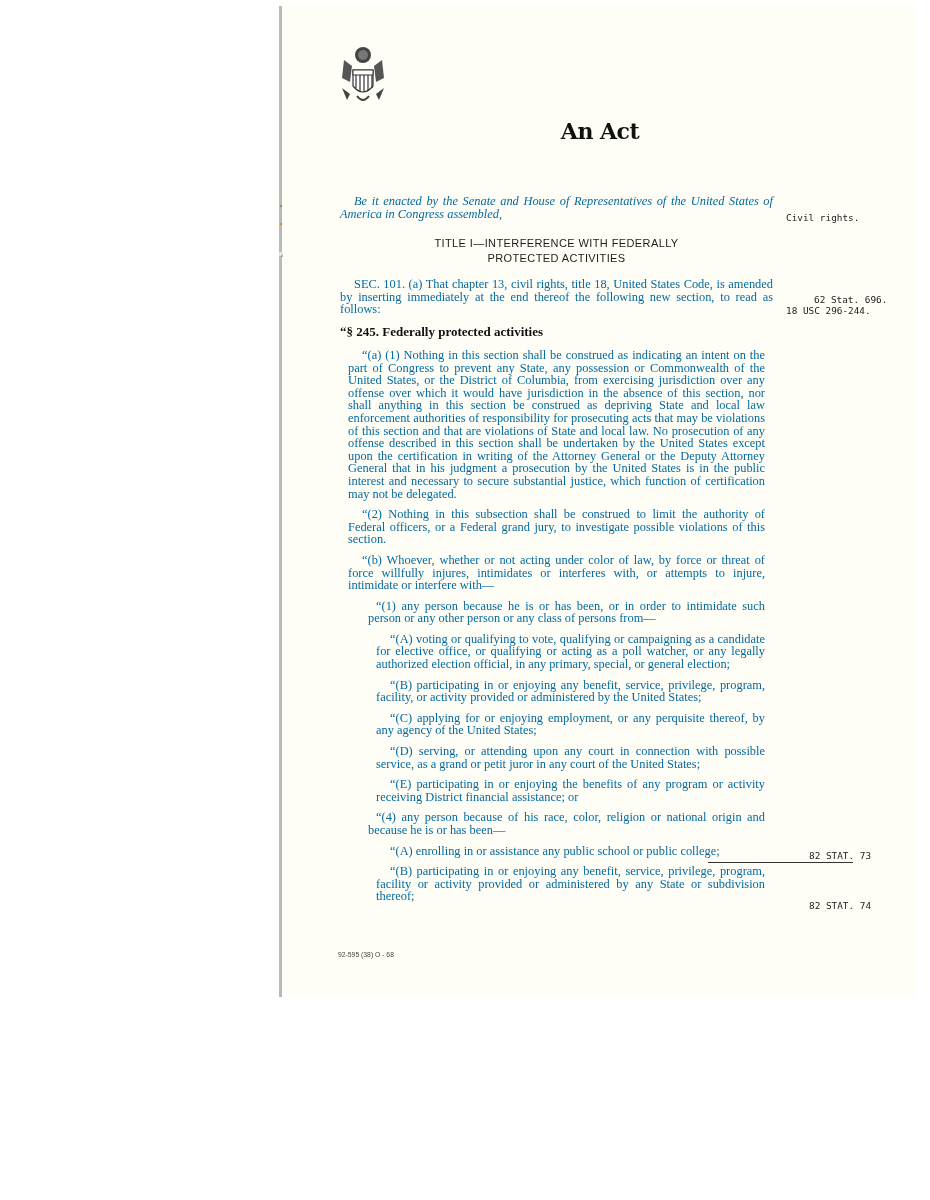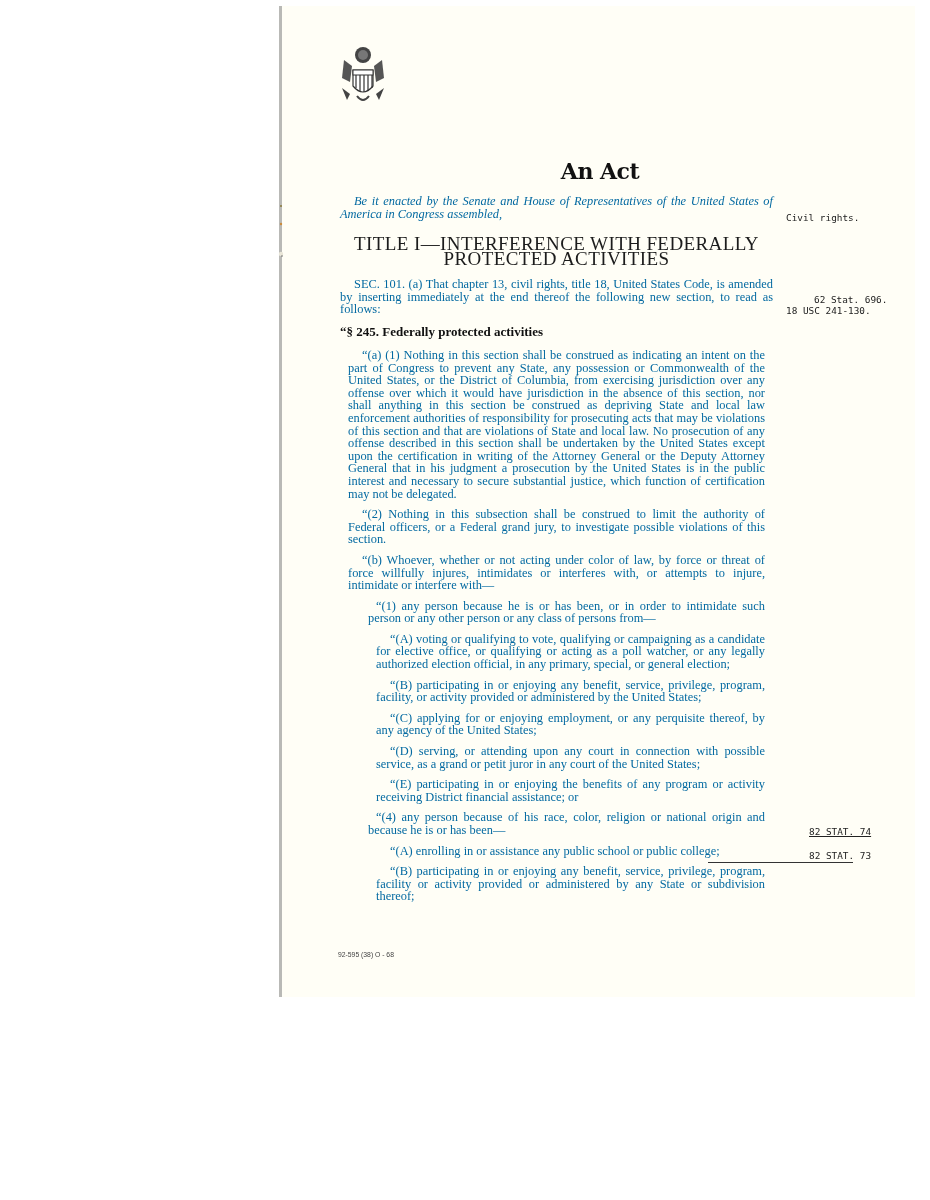--- a/index.html
+++ b/index.html
@@ -45,21 +45,20 @@
       width: 636px;
       top: 112px;
       text-align: center;
       padding-left: 74px;
       box-sizing: border-box;
       font-family: "DejaVu Serif", "Liberation Serif", serif;
       font-weight: bold;
       font-size: 22px;
       letter-spacing: -0.5px;
       color: #111;
-      margin-top: 40px;
     }
     .act-title span { display: inline-block; width: 420px; text-align: center; margin-left: -74px; }
     .purpose {
       position: absolute;
       left: 54px;
       width: 440px;
       top: 148px;
       text-align: center;
       font-family: "Liberation Serif", "DejaVu Serif", serif;
       font-size: 9.6px;
@@ -80,22 +79,22 @@
       top: 189px;
       font-style: italic;
       text-indent: 14px;
     }
     .title-heading {
       position: absolute;
       left: 58px;
       width: 433px;
       top: 230px;
       text-align: center;
-      font-family: Liberation Serif, serif;
-      font-size: 19px;
+      font-family: Liberation Sans, sans-serif;
+      font-size: 11px;
       line-height: 15px;
       letter-spacing: 0.4px;
       color: #1c1c1c;
     }
     .sec-intro { top: 272px; text-indent: 14px; }
     .sec-heading {
       position: absolute;
       left: 58px;
       top: 318px;
       font-family: "Liberation Serif", "DejaVu Serif", serif;
@@ -179,37 +178,37 @@
   <div class="margin-note" style="left:504px; top:206px;">Civil rights.</div>
 
   <div class="title-heading">
     <div>TITLE I—INTERFERENCE WITH FEDERALLY</div>
     <div>PROTECTED ACTIVITIES</div>
   </div>
 
   <div class="body-col sec-intro">SEC. 101. (a) That chapter 13, civil rights, title 18, United States Code, is amended by inserting immediately at the end thereof the following new section, to read as follows:</div>
 
   <div class="margin-note" style="left:504px; top:288px;margin-left:28px;">62 Stat. 696.</div>
-  <div class="margin-note" style="left:504px; top:299px;">18 USC 241-130.</div>
+  <div class="margin-note" style="left:504px; top:299px;">18 USC 296-244.</div>
 
   <div class="sec-heading">“§ 245. Federally protected activities</div>
 
   <div class="body-col main-text">
     <p class="para ind1">“(a) (1) Nothing in this section shall be construed as indicating an intent on the part of Congress to prevent any State, any possession or Commonwealth of the United States, or the District of Columbia, from exercising jurisdiction over any offense over which it would have jurisdiction in the absence of this section, nor shall anything in this section be construed as depriving State and local law enforcement authorities of responsibility for prosecuting acts that may be violations of this section and that are violations of State and local law. No prosecution of any offense described in this section shall be undertaken by the United States except upon the certification in writing of the Attorney General or the Deputy Attorney General that in his judgment a prosecution by the United States is in the public interest and necessary to secure substantial justice, which function of certification may not be delegated.</p>
     <p class="para ind1">“(2) Nothing in this subsection shall be construed to limit the authority of Federal officers, or a Federal grand jury, to investigate possible violations of this section.</p>
     <p class="para ind1">“(b) Whoever, whether or not acting under color of law, by force or threat of force willfully injures, intimidates or interferes with, or attempts to injure, intimidate or interfere with—</p>
     <p class="para ind2">“(1) any person because he is or has been, or in order to intimidate such person or any other person or any class of persons from—</p>
     <p class="para ind3">“(A) voting or qualifying to vote, qualifying or campaigning as a candidate for elective office, or qualifying or acting as a poll watcher, or any legally authorized election official, in any primary, special, or general election;</p>
     <p class="para ind3">“(B) participating in or enjoying any benefit, service, privilege, program, facility, or activity provided or administered by the United States;</p>
     <p class="para ind3">“(C) applying for or enjoying employment, or any perquisite thereof, by any agency of the United States;</p>
     <p class="para ind3">“(D) serving, or attending upon any court in connection with possible service, as a grand or petit juror in any court of the United States;</p>
     <p class="para ind3">“(E) participating in or enjoying the benefits of any program or activity receiving District financial assistance; or</p>
     <p class="para ind2">“(4) any person because of his race, color, religion or national origin and because he is or has been—</p>
     <p class="para ind3">“(A) enrolling in or assistance any public school or public college;</p>
     <p class="para ind3">“(B) participating in or enjoying any benefit, service, privilege, program, facility or activity provided or administered by any State or subdivision thereof;</p>
   </div>
 
   <div class="margin-note" style="left:527px; top:844px;">82 STAT. 73</div>
   <div class="stat-rule"></div>
-  <div class="margin-note" style="left:527px; top:820px;text-decoration:underline;">82 STAT. 74</div>
+  <div class="margin-note" style="left:527px; top:894px;">82 STAT. 74</div>
 
   <div class="footer-code">92-595 (38) O - 68</div>
 </div>
 
 </body></html>

